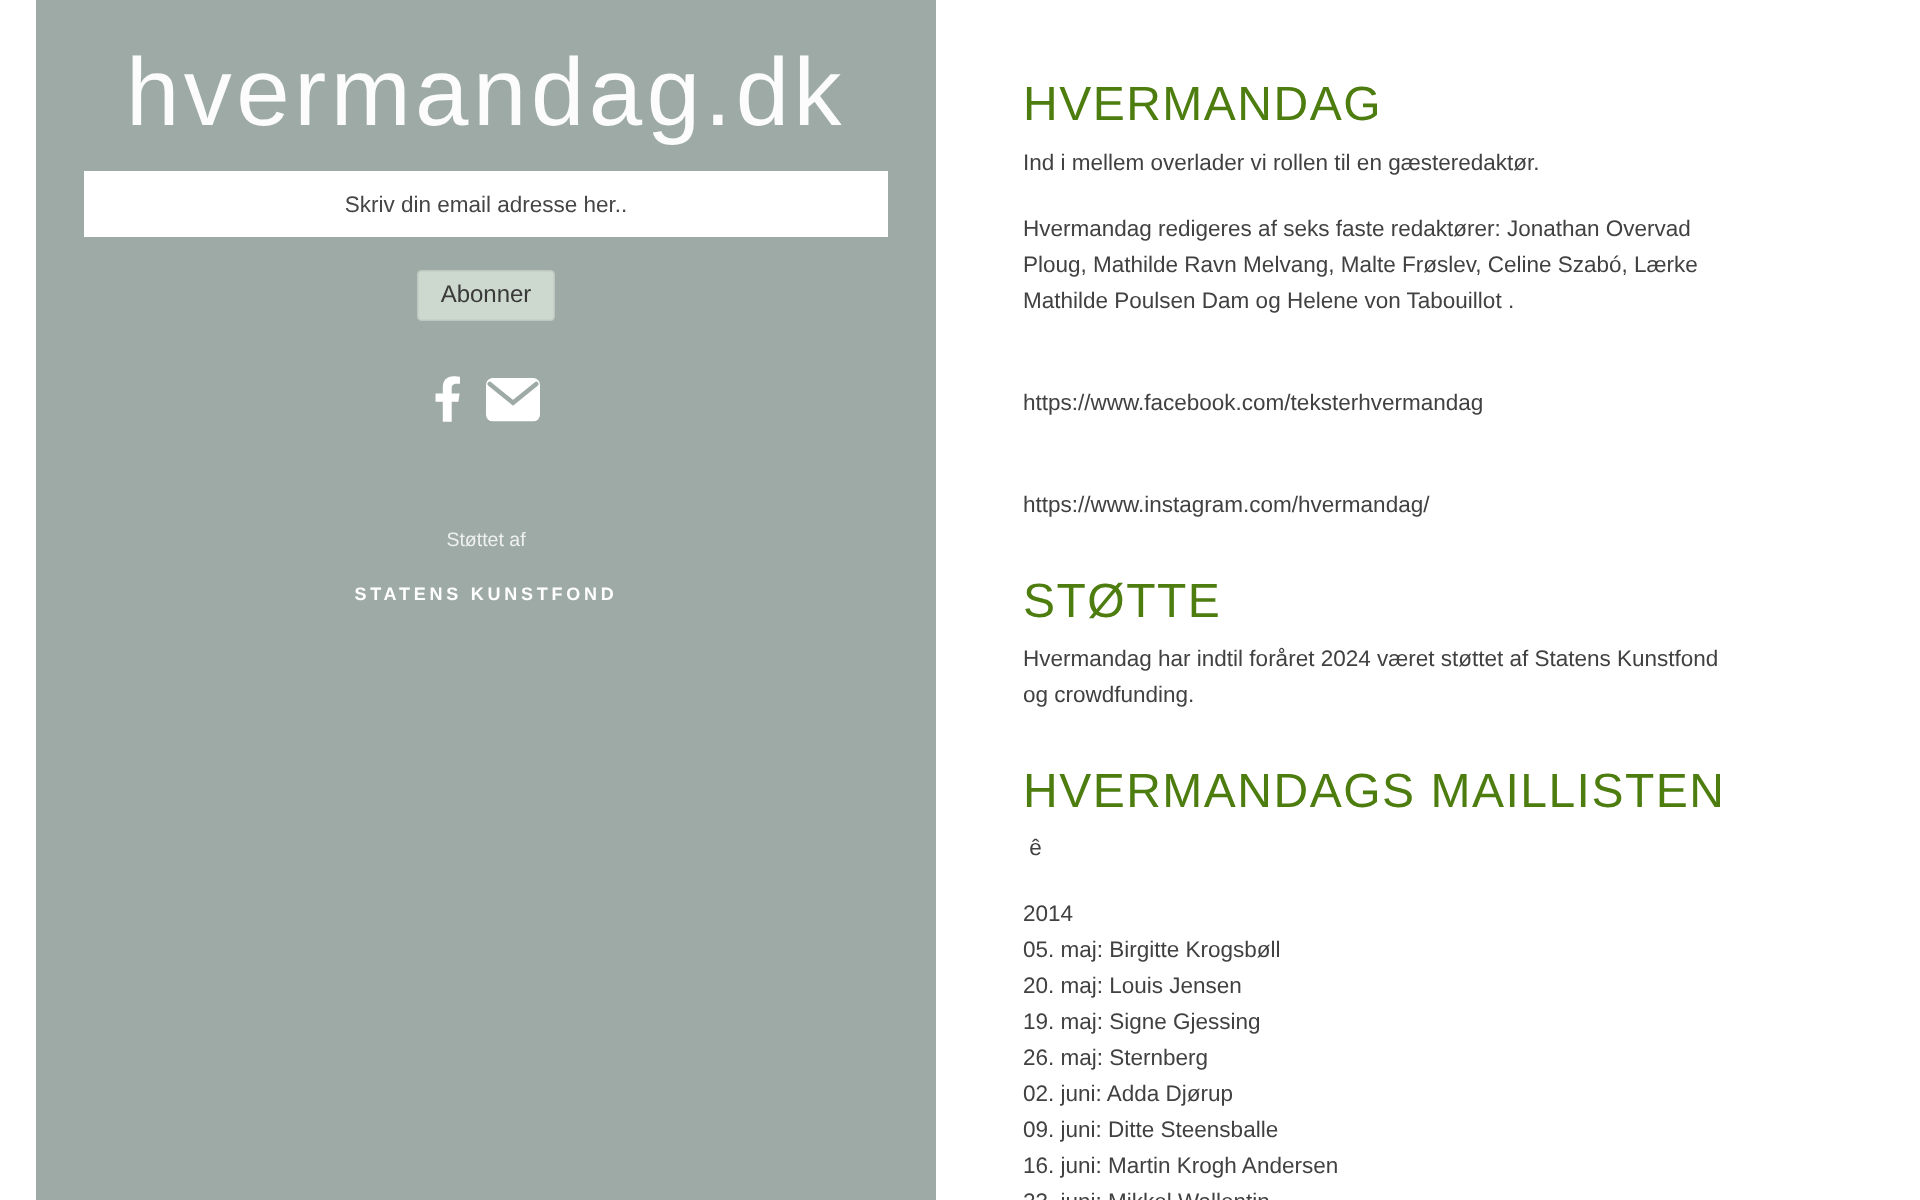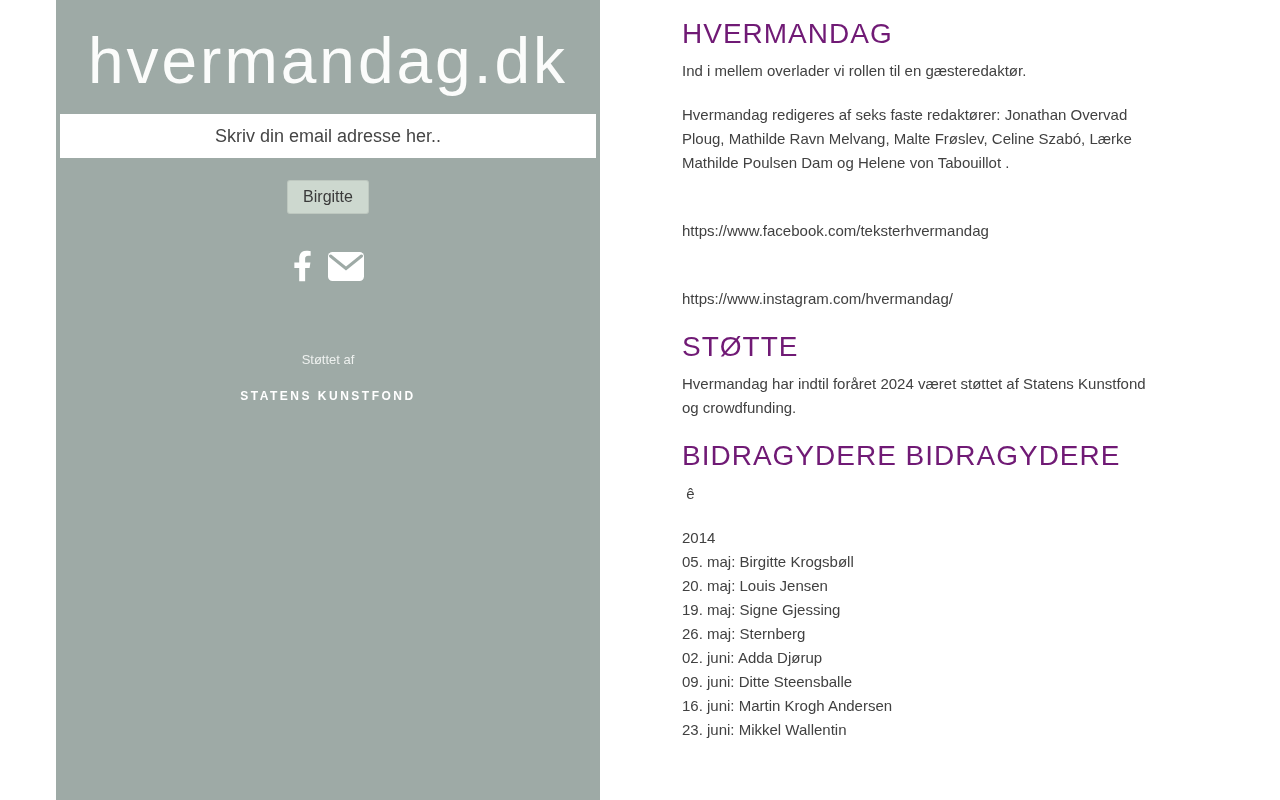--- a/index.html
+++ b/index.html
@@ -7,22 +7,22 @@
     width: 1280px; height: 800px;
     background: #ffffff;
     font-family: "Liberation Sans", sans-serif;
     overflow: hidden;
   }
   .page { position: relative; width: 1280px; height: 800px; }
 
   
   .sidebar {
     position: absolute;
-    left: 56px; top: 0;
-    width: 544px; height: 800px;
+    left: 24px; top: 0;
+    width: 600px; height: 800px;
     background: #9EAAA6;
     text-align: center;
   }
   .logo {
     margin-top: 26px;
     font-size: 64px;
     font-weight: 300;
     letter-spacing: 3px;
     color: #fbfcfb;
     line-height: 1.1;
@@ -38,21 +38,21 @@
     text-transform: uppercase;
     white-space: pre-line;
   }
   .email-input {
     display: block;
     margin: 18px auto 0;
     width: 536px; height: 44px;
     border: none;
     background: #ffffff;
     text-align: center;
-    font-size: 18px;
+    font-size: 15px;
     color: #333333;
     font-family: "Liberation Sans", sans-serif;
     outline: none;
   }
   .email-input::placeholder { color: #454545; opacity: 1; }
   .subscribe-btn {
     margin-top: 22px;
     padding: 7px 15px;
     background: #CDD8CF;
     border: 1px solid rgba(0,0,0,0.07);
@@ -86,26 +86,27 @@
 
   
   .main {
     position: absolute;
     left: 682px; top: 0;
     width: 566px;
     padding-top: 18px;
     color: #414141;
   }
   .section-heading {
-    font-size: 28px;
+    font-size: 32px;
     font-weight: 300;
     letter-spacing: 1px;
-    color: #701a75;
+    color: #4d7c0f;
     line-height: 1.15;
     margin-bottom: 9px;
+    margin-top: 33px;
   }
   .body-text {
     font-size: 15px;
     line-height: 24px;
     color: #414141;
     margin-bottom: 20px;
     white-space: pre-line;
   }
   .stray { white-space: pre-wrap; }
   .plain-link {
@@ -124,21 +125,21 @@
 
 <div class="page">
 
   <aside class="sidebar">
     <div class="logo">hvermandag.dk</div>
 
 
     <input class="email-input" type="email" placeholder="Skriv din email adresse her.." style="">
 
     <div>
-      <button class="subscribe-btn">Birgitte</button>
+      <button class="subscribe-btn">Abonner</button>
     </div>
 
     <div class="social-row">
       <span class="social-icon">
         <svg width="19" height="32" viewBox="0 0 320 512" aria-hidden="true">
           <path fill="#ffffff" d="M279.14 288l14.22-92.66h-88.91v-60.13c0-25.35 12.42-50.06 52.24-50.06h40.42V6.26S260.43 0 225.36 0c-73.22 0-121.08 44.38-121.08 124.72v70.62H22.89V288h81.39v224h100.17V288z"></path>
         </svg>
       </span>
       <span class="social-icon">
         <svg width="36" height="29" viewBox="0 0 36 29" aria-hidden="true">
@@ -169,21 +170,21 @@
 
     <p class="body-text">
       <a class="plain-link">https://www.instagram.com/hvermandag/</a>
     </p>
 
     <h2 class="section-heading">STØTTE</h2>
 
     <p class="body-text">Hvermandag har indtil foråret 2024 været støttet af Statens Kunstfond
 og crowdfunding.</p>
 
-    <h2 class="section-heading">BIDRAGYDERE BIDRAGYDERE</h2>
+    <h2 class="section-heading">HVERMANDAGS MAILLISTEN</h2>
 
 
     <p class="body-text stray"> ê</p>
 
     <div class="contrib-list">
         <div>2014</div>
         <div>05. maj: Birgitte Krogsbøll</div>
         <div>20. maj: Louis Jensen</div>
         <div>19. maj: Signe Gjessing</div>
         <div>26. maj: Sternberg</div>

